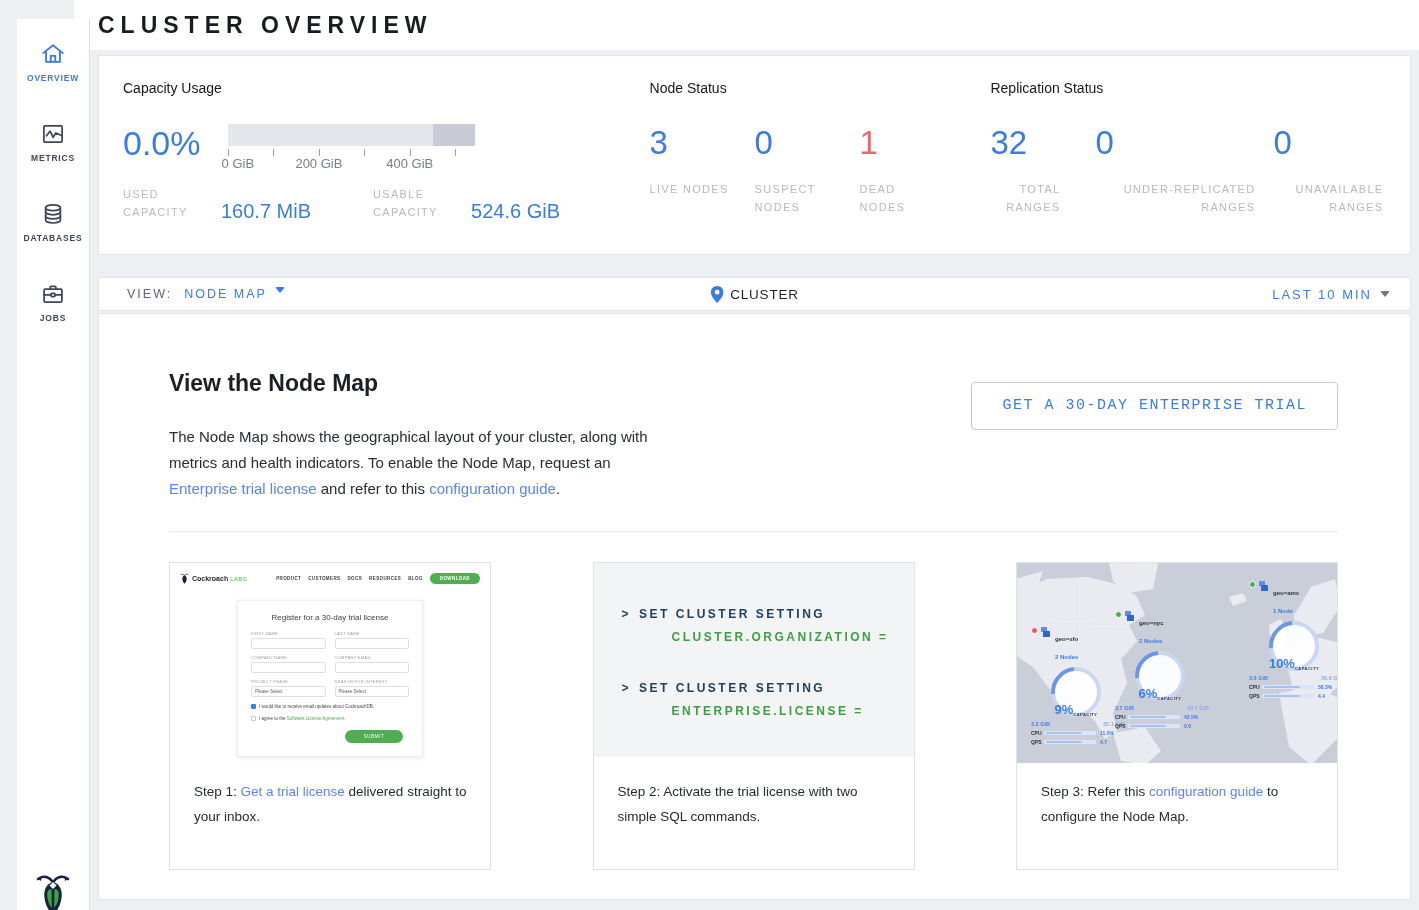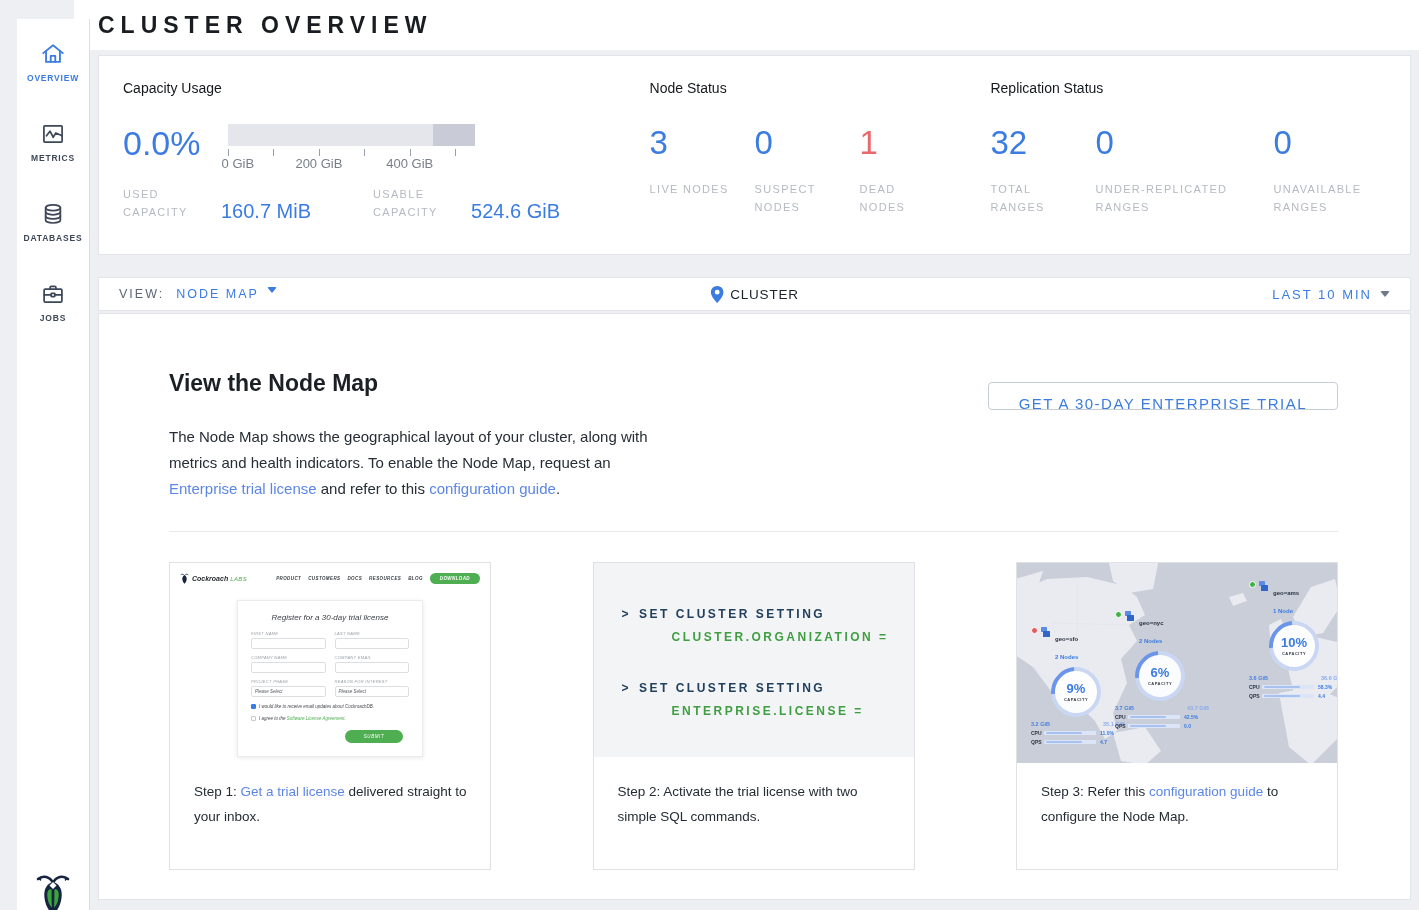--- a/index.html
+++ b/index.html
@@ -50,52 +50,52 @@
   .cap-stat .mini-label { width:88px; }
   .cap-val { font-size:20px; color:#3b7ce2; margin-left:10px; position:relative; top:2px; white-space:nowrap; }
   .stat-row { display:flex; margin-top:30px; }
   .stat { margin-right:0; }
   .stat .num { font-size:33px; color:#3b7ce2; line-height:1; }
   .stat .num.red { color:#e8696b; }
   .stat .mini-label { display:block; margin-top:22px; }
   .sec-nodes .stat { width:105px; }
   .sec-repl .stat-1 { width:105px; }
   .sec-repl .stat-2 { width:178px; }
-  .sec-repl .stat .mini-label { max-width:160px; }
+  .sec-repl .stat .mini-label { max-width:160px;text-align:right; }
   .sec-nodes .stat .mini-label { max-width:80px; }
   
   .toolbar { margin-top:22px; height:34px; display:flex; align-items:center; padding:0 20px; position:relative; }
-  .tb-label { font-size:12.5px; letter-spacing:2px; color:#5e6574; }
+  .tb-label { font-size:12.5px; letter-spacing:2px; color:#5e6574;margin-left:8px; }
   .tb-drop { display:flex; margin-left:12px; cursor:pointer; }
   .tb-drop .val { font-size:12.5px; letter-spacing:2px; color:#3b7ce2; }
   .caret { width:0; height:0; border-left:5px solid transparent; border-right:5px solid transparent; border-top:6px solid #3b7ce2; margin-left:8px; border-radius:2px; }
   .caret.gray { border-top-color:#70798a; }
   .tb-center { position:absolute; left:50%; transform:translateX(-50%); display:flex; align-items:center; }
   .tb-center .crumb { font-size:13.5px; font-weight:500; color:#1d222c; letter-spacing:.8px; margin-left:7px; }
   .tb-right { margin-left:auto; display:flex; align-items:center; cursor:pointer; }
   .tb-right .val { font-size:13px; letter-spacing:2px; color:#3b7ce2; }
   
   .panel { margin-top:2px; height:587px; position:relative; }
   .promo-head { position:absolute; left:70px; top:56px; font-size:23px; font-weight:600; color:#1b1f26; }
   .promo-text { position:absolute; left:70px; top:110px; width:485px; font-size:15px; line-height:26px; color:#272d37; }
   a.lnk { color:#5c86e6; text-decoration:none; cursor:pointer; }
   .trial-btn {
-    position:absolute; right:72px; top:68px; height:28px; line-height:42px;
+    position:absolute; right:72px; top:68px; height:48px; line-height:42px;
     padding:0 30px; background:#fff; border:1px solid #c8ccd3; border-radius:4px;
     font-size:15px; letter-spacing:1.5px; color:#3b7ce2; cursor:pointer;
-    font-family:Liberation Sans, sans-serif;
+    font-family:Liberation Mono, monospace;
   }
   .divider { position:absolute; left:70px; right:72px; top:217px; border-top:1px solid #e7e8ea; }
   .steps { position:absolute; left:70px; right:72px; top:248px; display:flex; justify-content:space-between; }
   .step-card { width:322px; height:308px; border:1px solid #dfe1e5; background:#fff; }
   .thumb { height:200px; position:relative; overflow:hidden; }
   .caption { padding:16px 14px 0 24px; font-size:13.5px; line-height:25px; color:#262c36; }
   .caption b { font-weight:normal; }
   
-  .site { padding:6px 8px;font-style:italic; }
+  .site { padding:6px 8px; }
   .site-head { display:flex; align-items:center; padding:4px 2px; }
   .s-logo { display:flex; align-items:center; }
   .s-logo .name { font-size:7px; font-weight:bold; color:#26292e; margin-left:3px; }
   .s-logo .suffix { font-size:6px; color:#4fae51; margin-left:2px; letter-spacing:.4px; }
   .s-nav { margin-left:auto; display:flex; align-items:center; }
   .s-nav span { font-size:4.5px; font-weight:bold; letter-spacing:.4px; color:#3c4046; margin-left:7px; }
   .s-download { background:#4fae51; color:#fff !important; padding:3px 10px; border-radius:8px; }
   .s-form { width:186px; margin:12px auto 0; background:#fff; border:1px solid #ececee; box-shadow:0 1px 4px rgba(40,40,60,.10); padding:12px 13px 13px; }
   .s-form-title { font-size:8px; color:#3a3d42; text-align:center; margin-bottom:9px; }
   .s-grid { display:grid; grid-template-columns:1fr 1fr; column-gap:9px; row-gap:6px; }
@@ -118,21 +118,21 @@
   .mapthumb svg.world { position:absolute; inset:0; }
   .map-node { position:absolute; width:100px; }
   .mn-head { display:flex; align-items:flex-start; }
   .mn-badge { width:7px; height:7px; border-radius:50%; border:1px solid #fff; margin-right:2px; margin-top:0; flex:none; }
   .mn-badge.red { background:#e25b5b; } .mn-badge.green { background:#43b143; }
   .mn-cube { flex:none; margin-right:4px; }
   .mn-loc { font-size:6px; font-weight:bold; color:#2a3240; line-height:1.4; }
   .mn-count { font-size:6px; font-weight:bold; color:#3b7ce2; }
   .mn-ring { position:relative; width:50px; height:50px; margin:4px 0 0 20px; }
   .mn-ring .ringb { width:50px; height:50px; border-radius:50%; border:4px solid #c9d7f3; border-left-color:#6b95e8; transform:rotate(40deg); background:rgba(255,255,255,.93); }
-  .mn-ring .txt { position:absolute; inset:0; display:flex; flex-direction:column; align-items:center; justify-content:center; }
+  .mn-ring .txt { position:absolute; inset:0; display:flex; align-items:flex-end; justify-content:center; }
   .mn-pct { font-size:13px; font-weight:bold; color:#3b7ce2; line-height:1.1; }
   .mn-caplbl { font-size:4px; font-weight:bold; letter-spacing:.5px; color:#333a46; }
   .mn-caps { display:flex; justify-content:space-between; width:94px; margin-top:4px; font-size:5.5px; font-weight:bold; }
   .mn-caps .u { color:#4a7fe0; } .mn-caps .t { color:#8ba9ea; }
   .mn-row { display:flex; align-items:center; margin-top:3px; }
   .mn-row .rl { width:13px; font-size:5px; font-weight:bold; color:#2c3442; }
   .mn-row .bar { width:52px; height:4.5px; background:#dbe5f7; border-radius:1px; position:relative; overflow:hidden; }
   .mn-row .bar i { position:absolute; left:2px; top:1px; height:2.5px; width:70%; background:#a8c2ef; border-radius:1px; }
   .mn-row .rv { margin-left:4px; font-size:5px; font-weight:bold; color:#3b7ce2; }
 </style>

